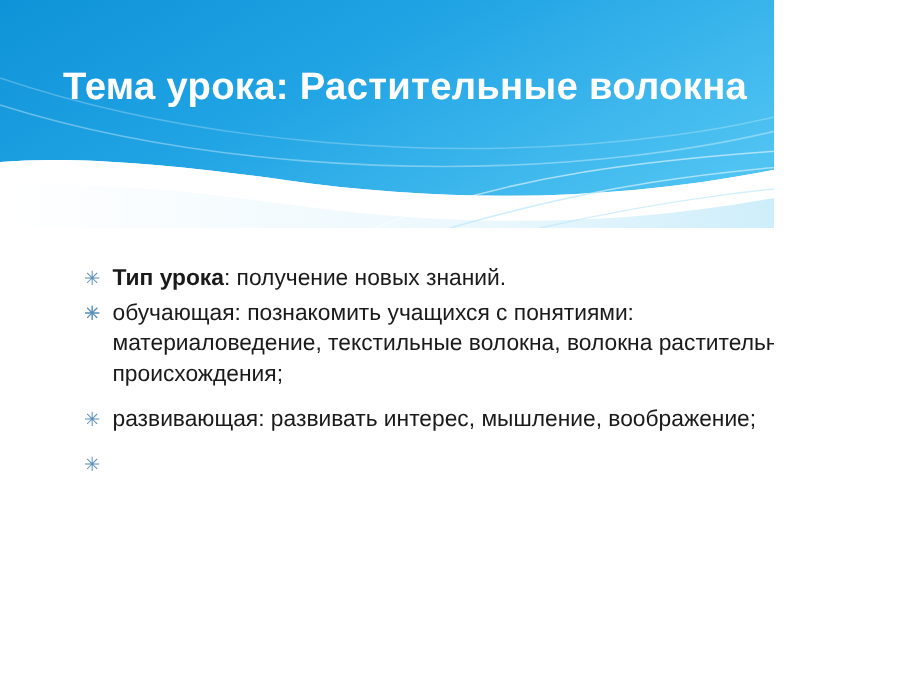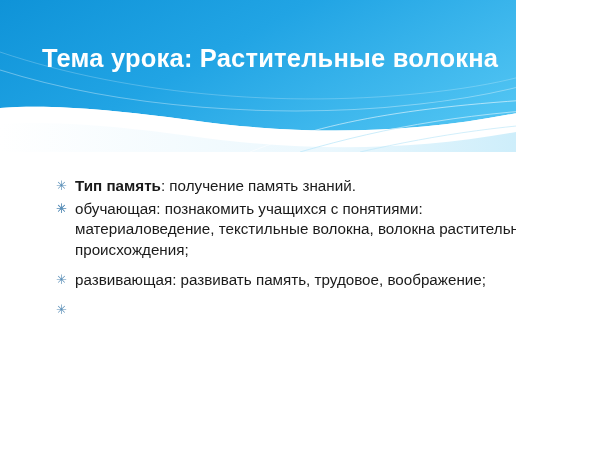--- a/index.html
+++ b/index.html
@@ -111,32 +111,32 @@
       </g>
     </svg>
   </div>
 
   <div class="slide-title">Тема урока: Растительные волокна</div>
 
   <div class="body-block">
     <ul class="bullets">
       <li>
         <span class="marker">✳</span>
-        <span class="txt"><b>Тип память</b><span>: получение память знаний.</span></span>
+        <span class="txt"><b>Тип урока</b><span>: получение новых знаний.</span></span>
       </li>
       <li>
         <span class="marker">✳</span>
       </li>
       <li>
         <span class="marker">✳</span>
         <span class="txt"><span>обучающая: познакомить учащихся с понятиями: материаловедение, текстильные волокна, волокна растительного происхождения;</span></span>
       </li>
       <li class="spaced">
         <span class="marker">✳</span>
-        <span class="txt"><span>развивающая: развивать память, трудовое, воображение;</span></span>
+        <span class="txt"><span>развивающая: развивать интерес, мышление, воображение;</span></span>
       </li>
       <li class="spaced">
         <span class="marker">✳</span>
       </li>
     </ul>
   </div>
 
 </div>
 
 </body></html>

